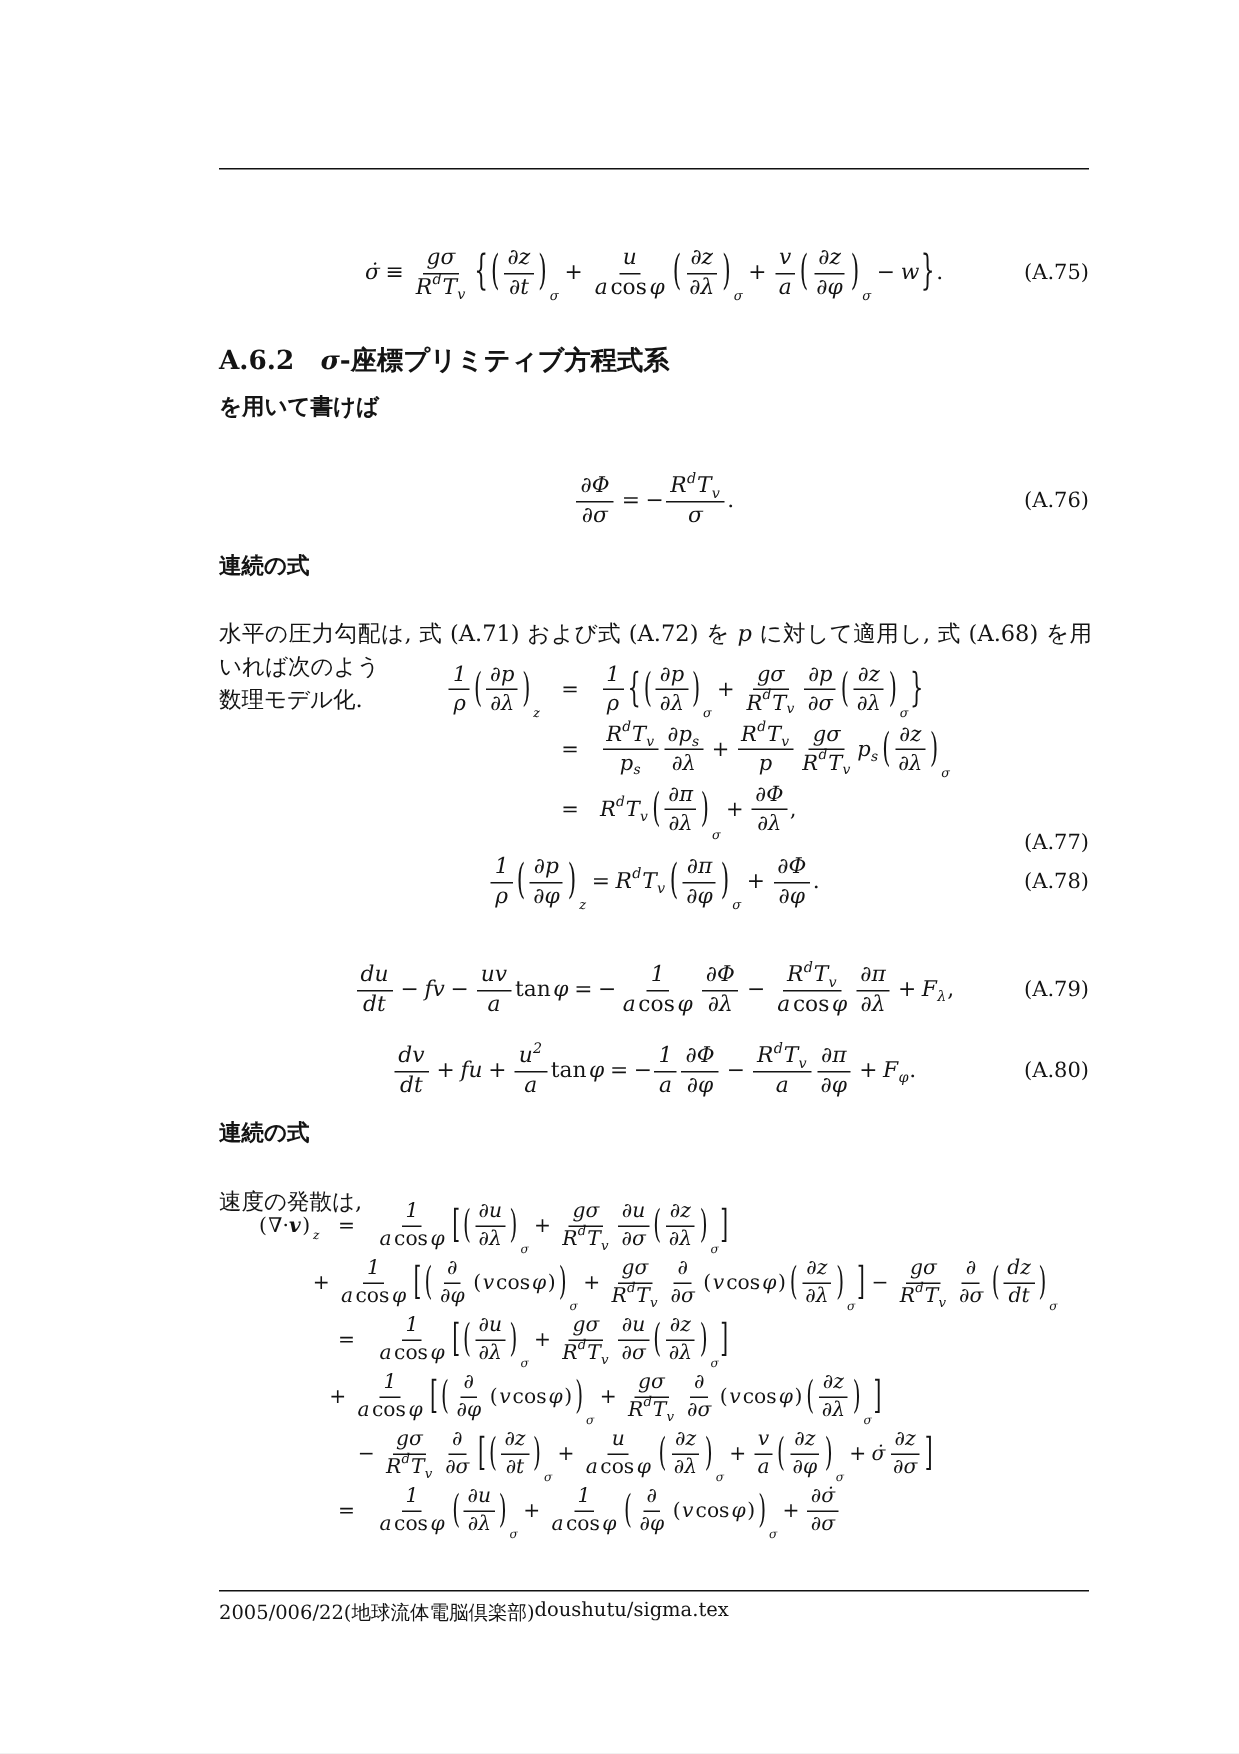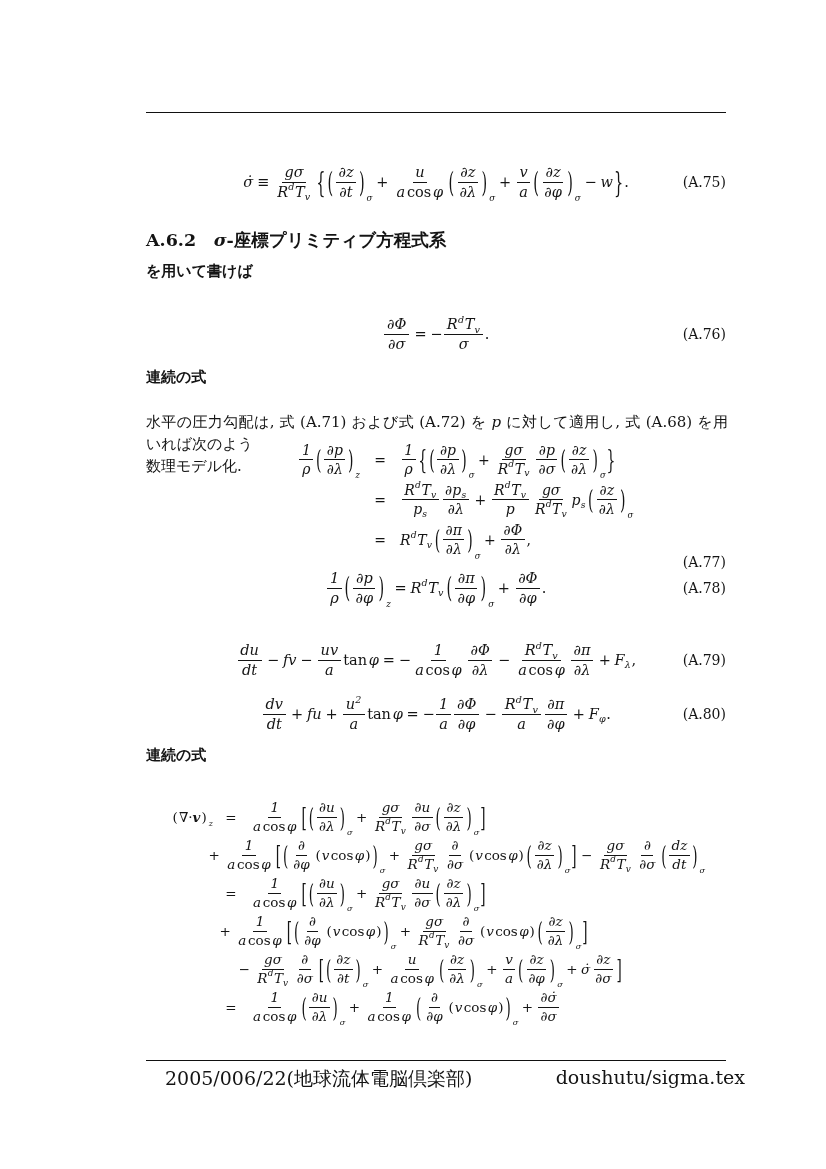--- a/index.html
+++ b/index.html
@@ -5,22 +5,22 @@
   html,body{margin:0;padding:0;background:#e8e8e8;}
   .page{position:relative;width:826px;height:1169px;background:#ffffff;margin:0 auto;
         font-family:"DejaVu Serif","Liberation Serif",serif;color:#141414;overflow:hidden;}
   .abs{position:absolute;}
   
   .header{top:90px;left:146px;width:580px;display:flex;justify-content:space-between;
           font-size:15px;font-weight:700;}
   .h-left span.pgnum{margin-right:26px;}
   .h-right .rlabel{margin-right:18px;letter-spacing:2px;}
   .rule{left:146px;width:580px;border-top:1.2px solid #111;height:0;}
-  .footer{top:1066px;left:146px;width:580px;display:flex;justify-content:space-between;
-          font-size:19px;margin-left:19px;}
+  .footer{top:1066px;left:146px;width:580px;display:flex;
+          font-size:13px;}
   
   .para{left:146px;width:582px;font-size:15px;line-height:22px;text-align:justify;}
   .seg-i{font-style:italic;}
   .seg-sub{font-size:.68em;vertical-align:-0.35em;font-style:italic;}
   .sec-head{left:146px;font-size:17.5px;font-weight:700;}
   .sub-head{left:146px;font-size:15px;font-weight:700;}
   
   .mrow{display:inline-flex;align-items:center;white-space:nowrap;}
   .mi{font-style:italic;}
   .mb{font-style:italic;font-weight:700;}
@@ -627,20 +627,21 @@
           <span class="mi">F</span>
           <span class="msub">φ</span>
           <span class="mr">.</span>
         </span>
       </span>
     <span class="eq-no">(A.80)</span>
   </div>
 
   <h3 class="abs sub-head" style="top:746px;margin:0">連続の式</h3>
 
+  <p class="abs para" style="top:775px"><span>速度の発散は,</span></p>
 
   <div class="abs align align-div">
     <div class="arow">
       <div class="acol-l">
           <span class="mrow">
             <span class="mgrp">
               <span class="mdelim" style="transform: scaleY(1);">(</span>
               <span class="mrow">
                 <span class="mr">∇·</span>
                 <span class="mb">v</span>

